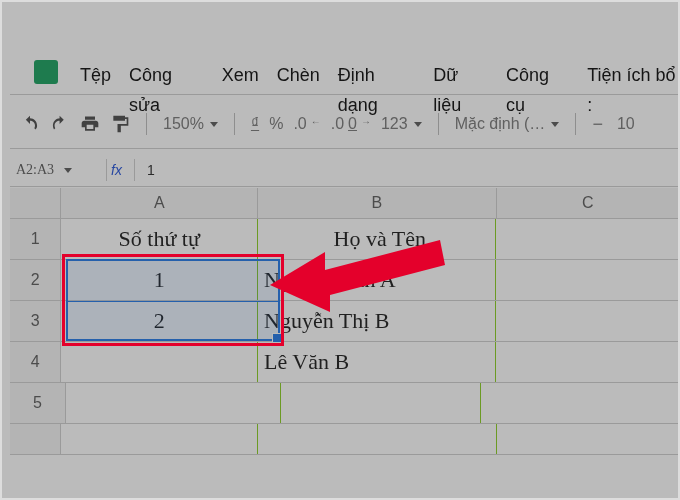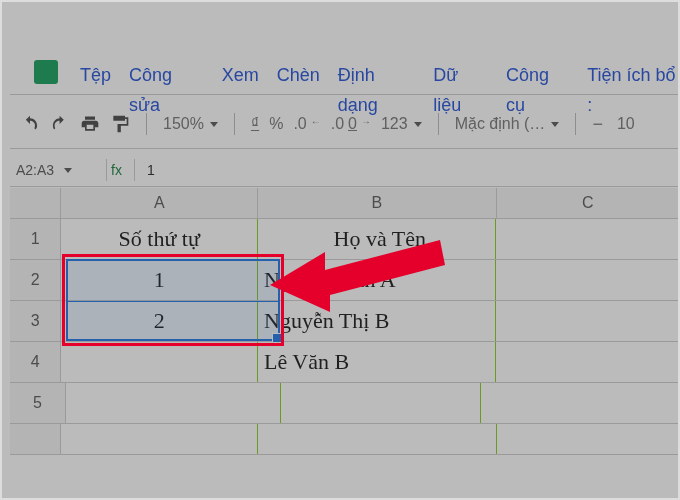--- a/index.html
+++ b/index.html
@@ -45,21 +45,21 @@
   }
 
   
   .menubar {
     position: absolute;
     left: 70px; top: 30px;
     height: 30px;
     display: flex;
     gap: 18px;
     font-size: 18px;
-    color: #1d4ed8;
+    color: #000000;
   }
   .menubar > div { line-height: 30px; cursor: default; }
 
   
   .menu-sep {
     position: absolute;
     left: 0; right: 0; top: 64px;
     height: 1px;
     background: #ccc;
   }
@@ -104,25 +104,26 @@
     left: 0; right: 0; top: 124px;
     height: 32px;
     display: flex;
     align-items: center;
     font-size: 14px;
     color:#555;
   }
   .namebox {
     width: 90px;
     padding-left: 6px;
-    display:flex; align-items:center; gap:6px;
+    display:flex; align-items:center; gap:6px;font-family:Liberation Serif, serif;
   }
   .namebox .tri { margin-left:4px; }
   .fx {
-    color:#15803d;
+    font-style: italic;
+    color:#1d4ed8;
     margin: 0 12px 0 4px;
   }
   .fxval {
     color:#222;
   }
   .fxbar-sep {
     position:absolute;
     left:0; right:0; top:156px;
     height:1px;
     background:#ccc;

